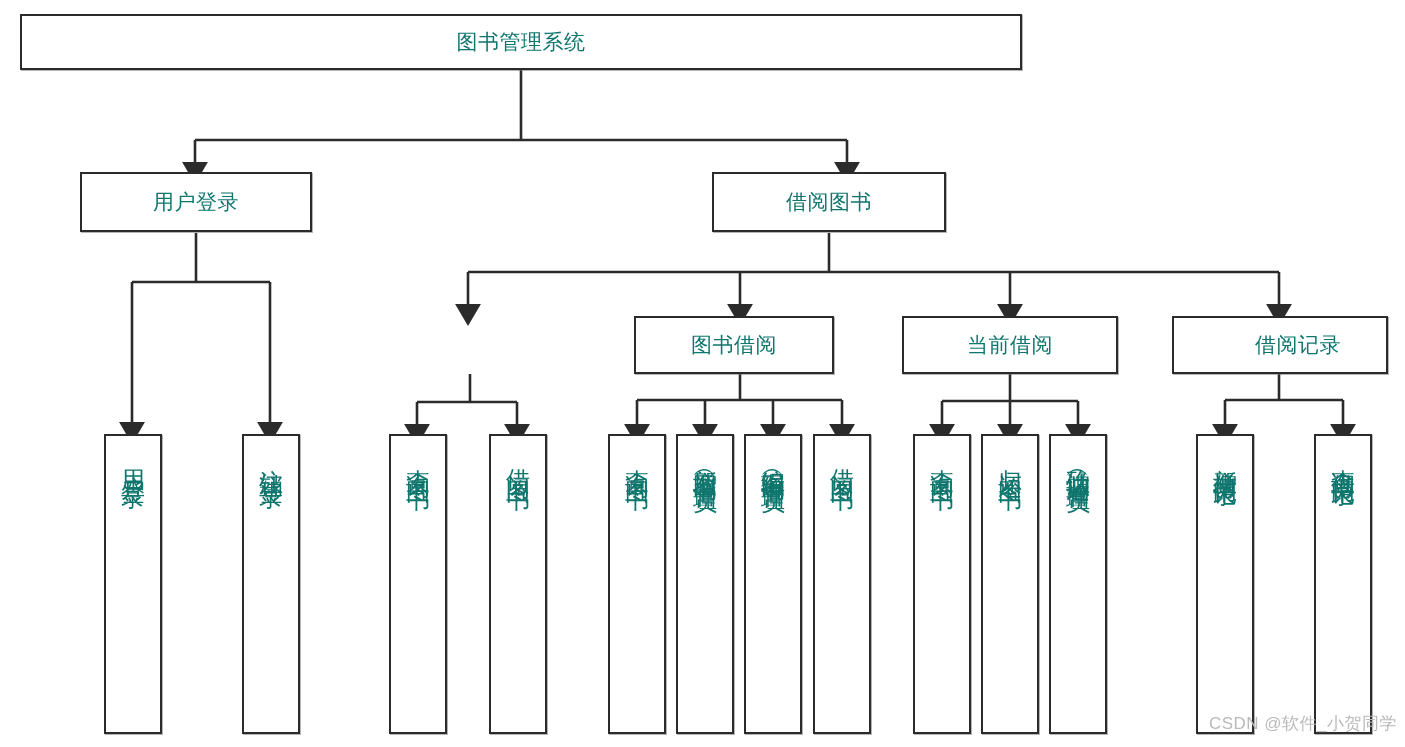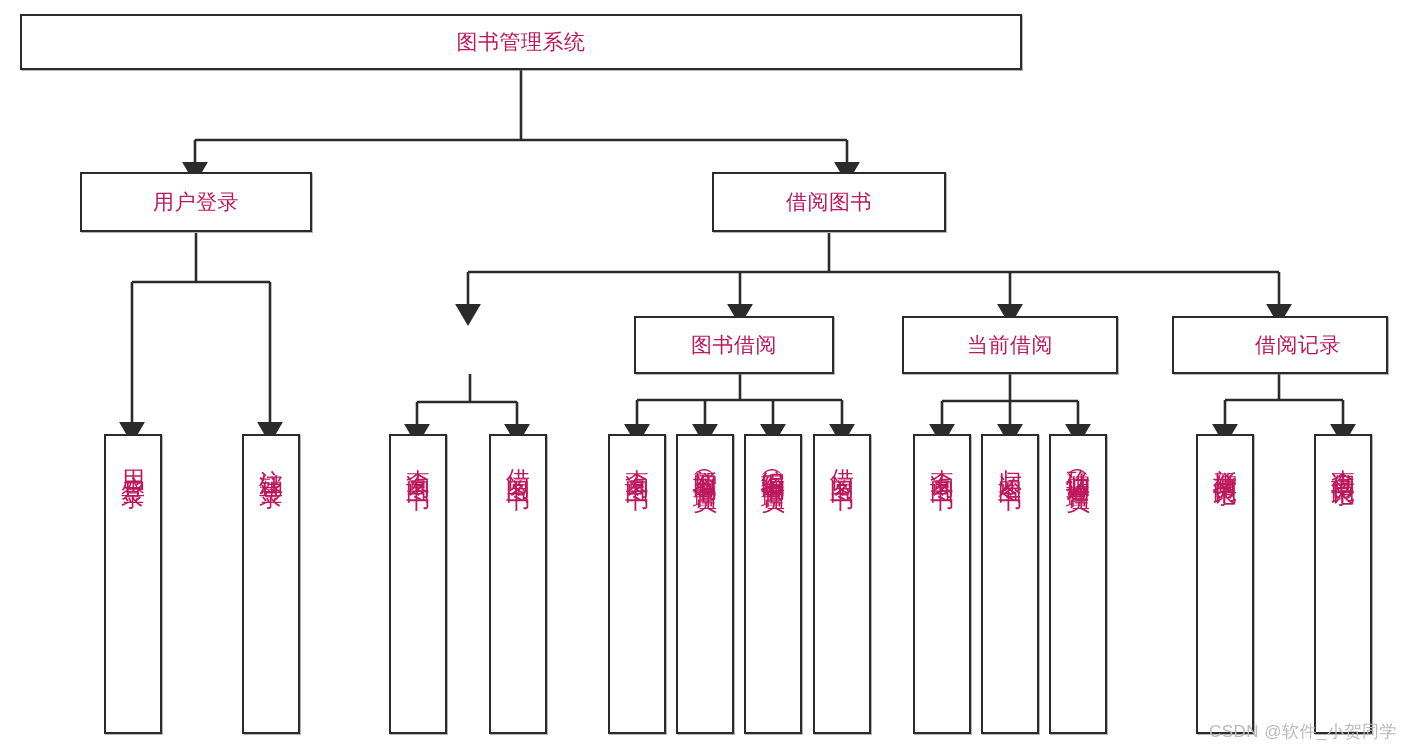--- a/index.html
+++ b/index.html
@@ -31,21 +31,21 @@
     box-shadow: 1px 1px 0 0 rgba(120,120,120,0.55);
     display: flex;
     align-items: center;
     justify-content: center;
     color: #1c1c1c;
   }
   .node-label {
     display: block;
     text-align: right;
     line-height: 1.12;
-    color: #be185d;
+    color: #0f766e;
     white-space: pre;
   }
   .node.horiz .node-label {
     font-size: 21px;
     letter-spacing: 0.5px;
   }
   .node.vert {
     align-items: flex-start;
     justify-content: center;
     padding-top: 14px;
@@ -56,21 +56,21 @@
     font-size: 24px;
     letter-spacing: 6px;
     line-height: 1;
   }
   .node.vert.tall-text .node-label {
     letter-spacing: 3px;
   }
   #watermark {
     position: absolute;
     right: 8px;
-    bottom: 4px;
+    bottom: 12px;
     font-size: 17px;
     color: #b9b9b9;
     letter-spacing: 0.5px;
     white-space: nowrap;
     user-select: none;
   }
 </style>
 </head>
 <body>
 

